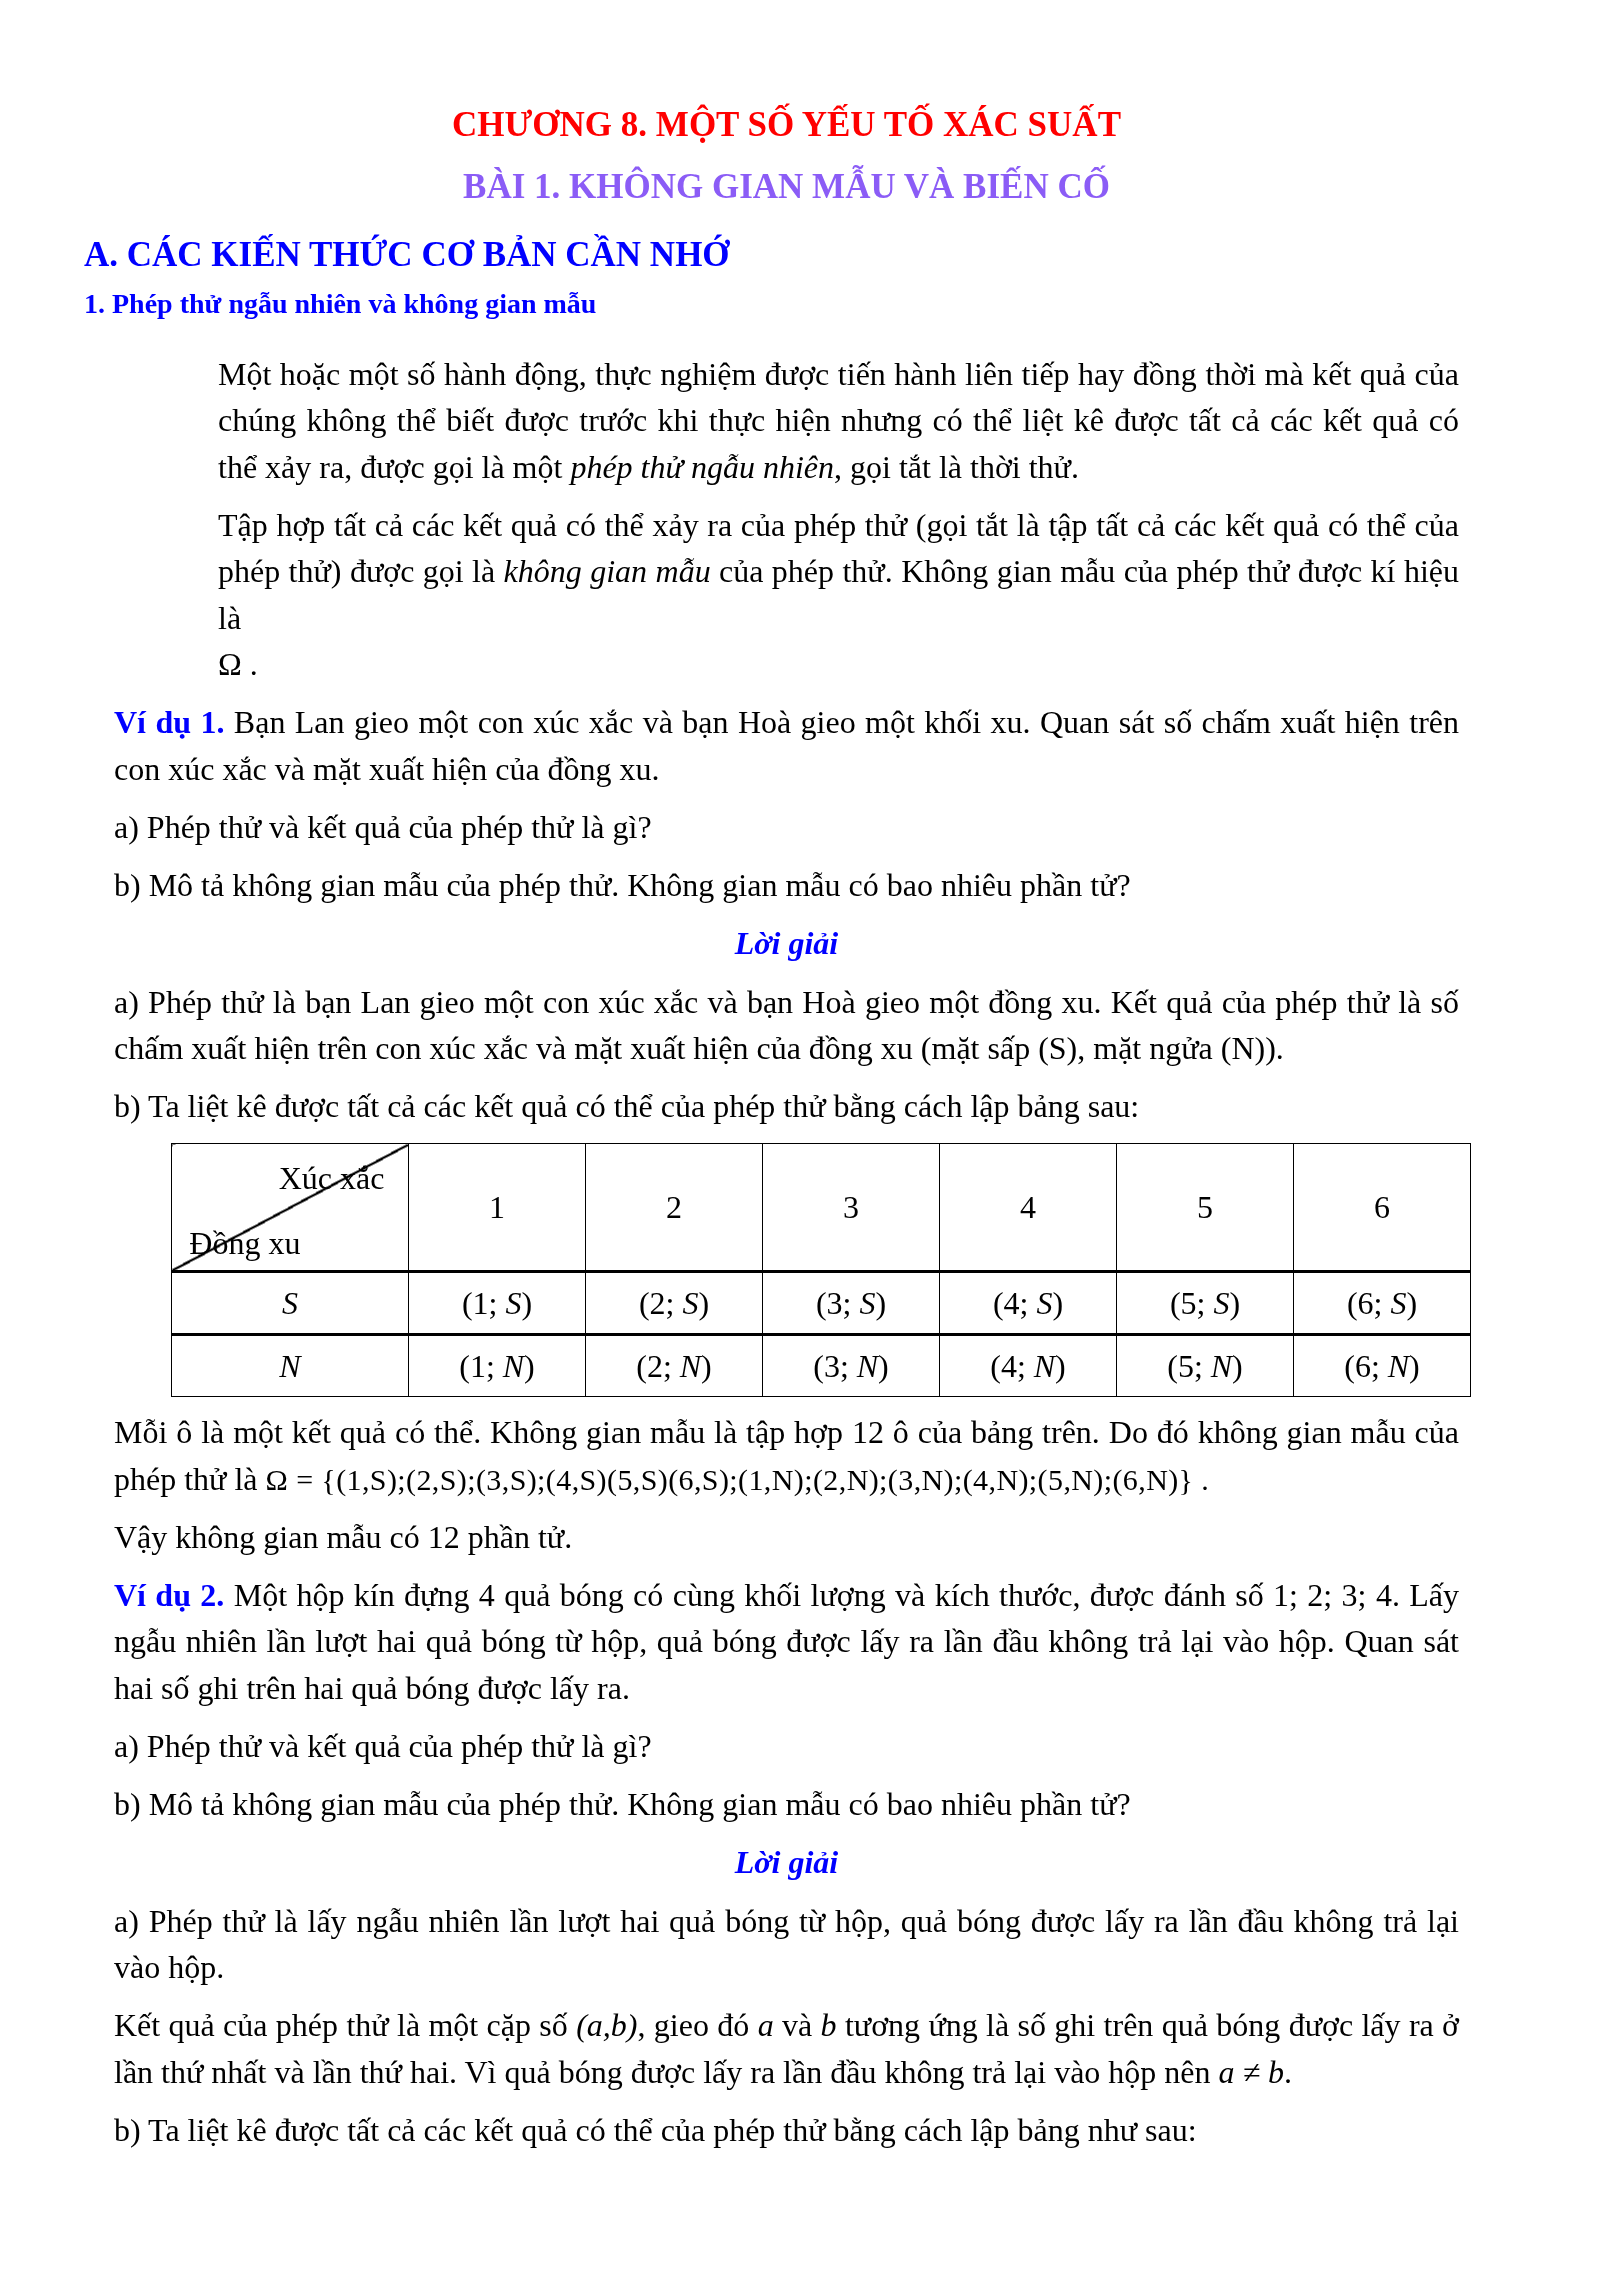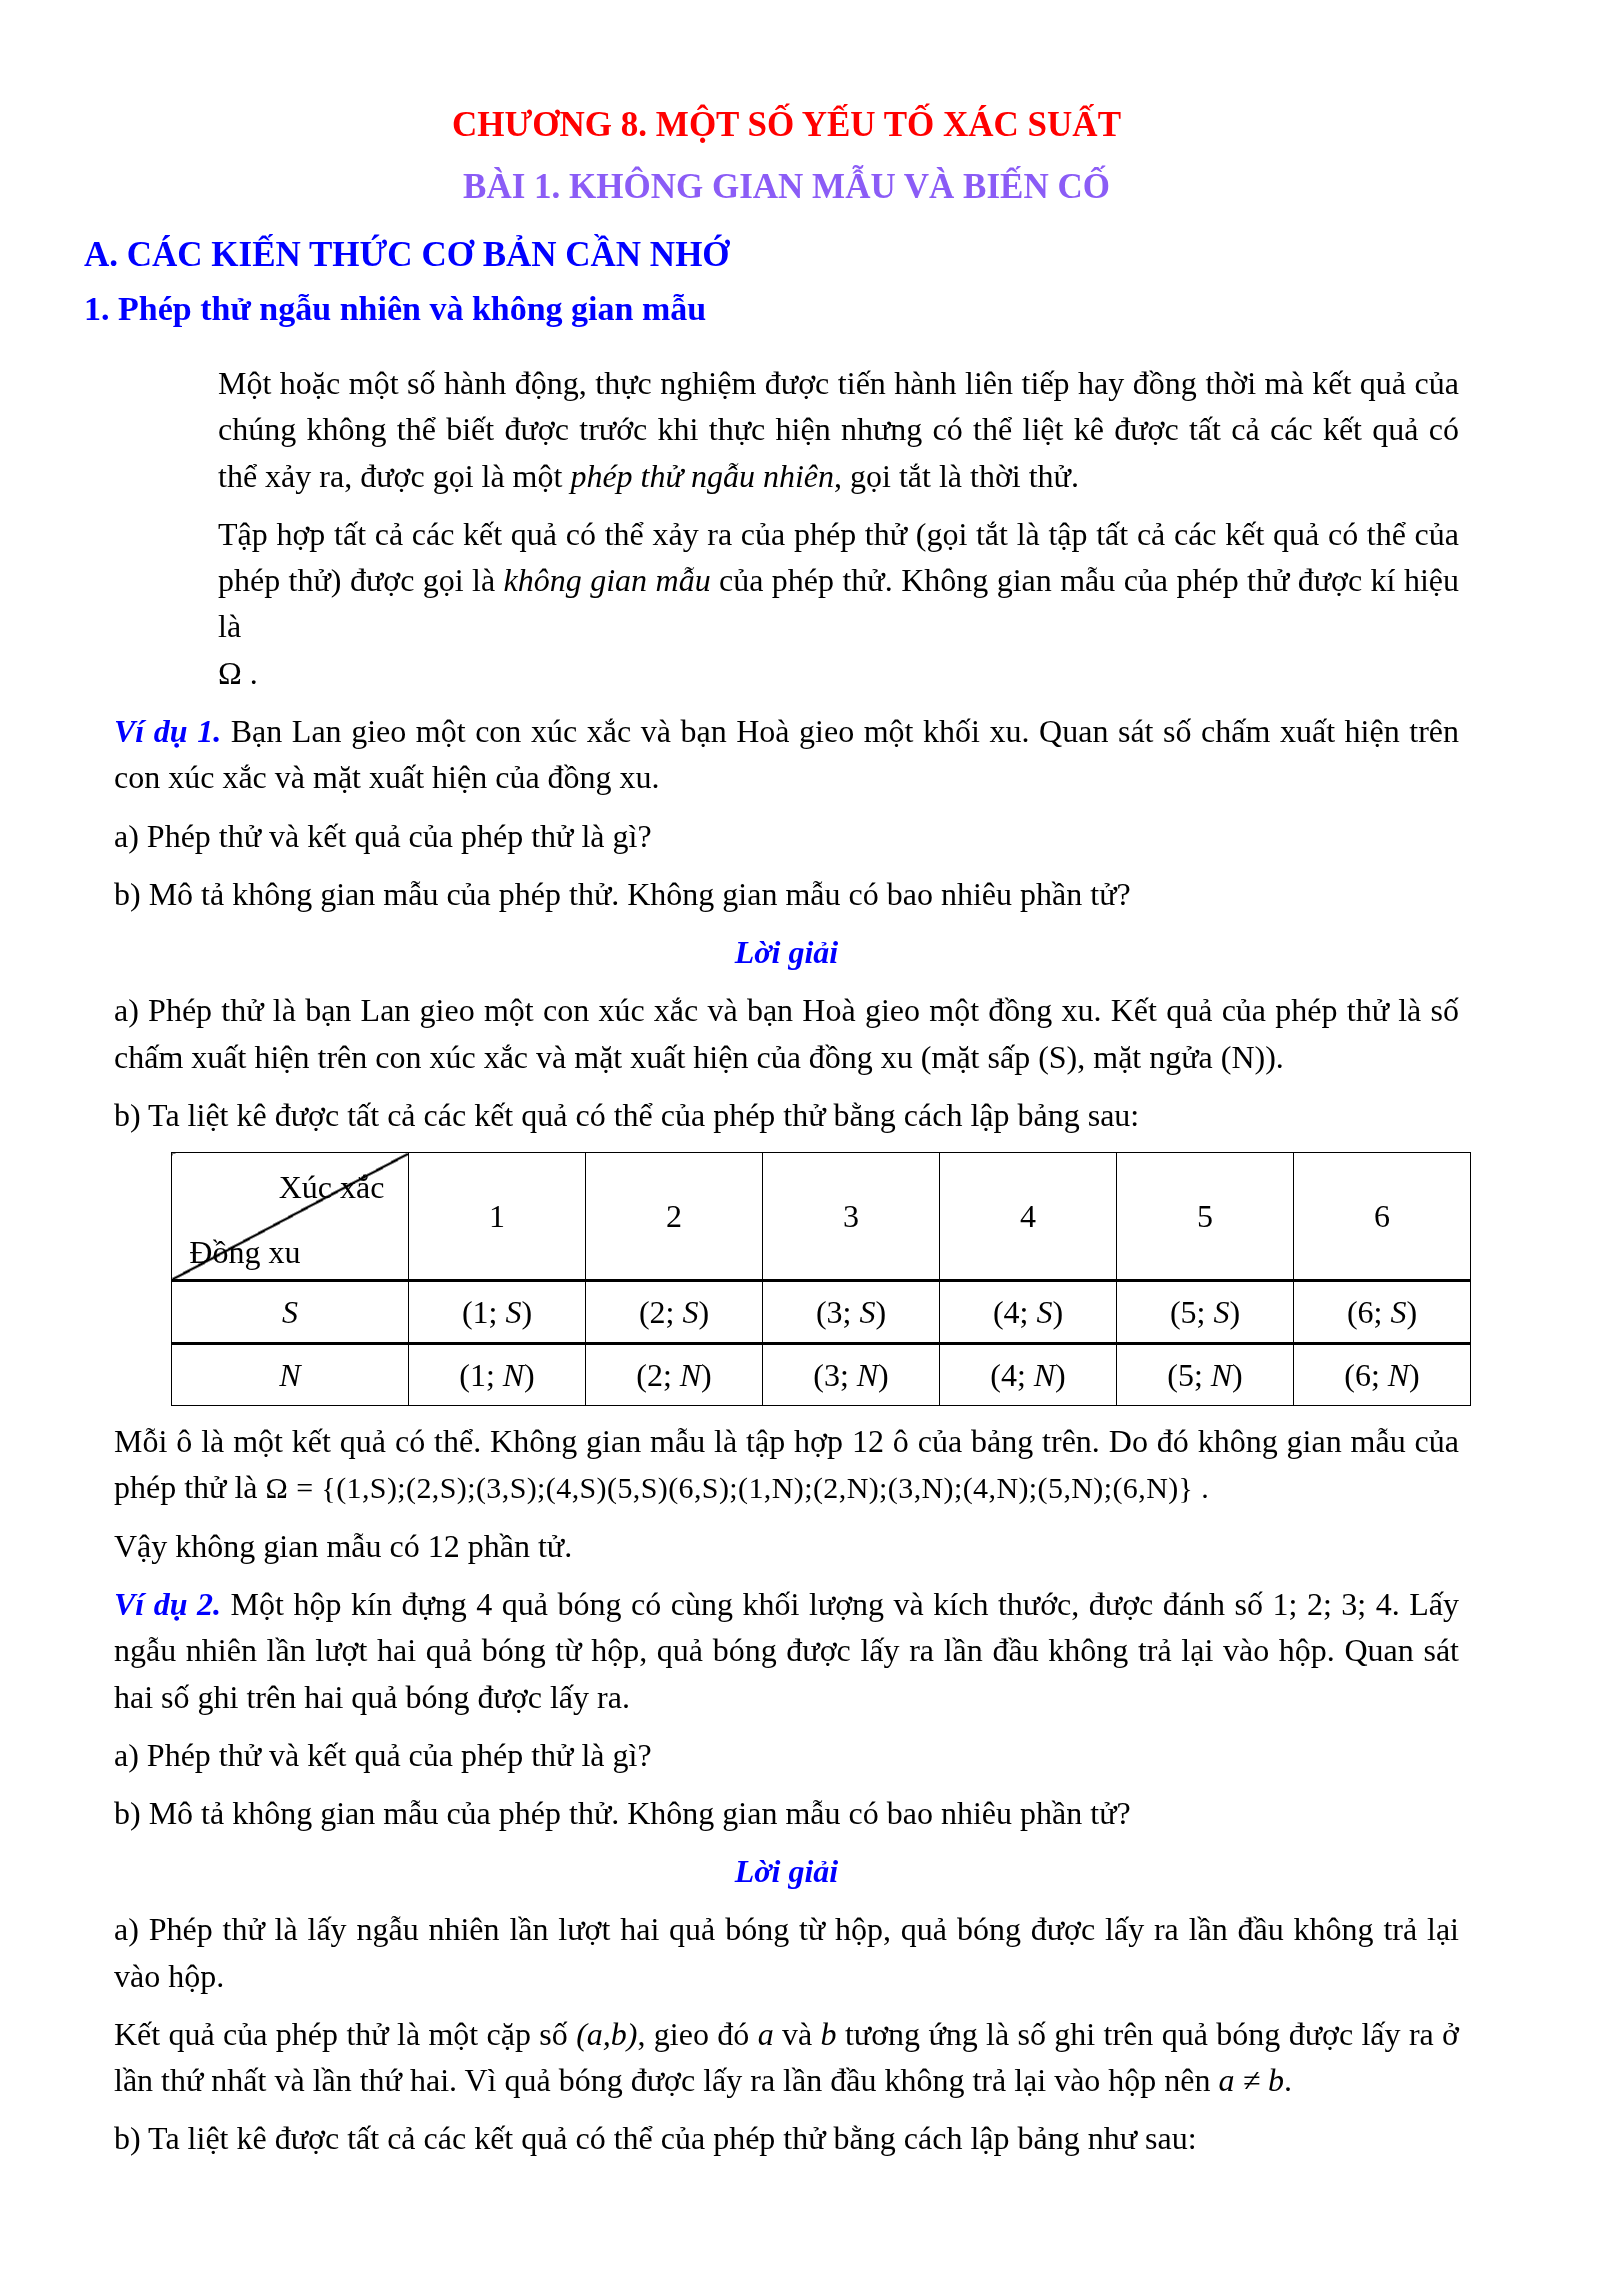--- a/index.html
+++ b/index.html
@@ -19,27 +19,27 @@
   .chapter-title{
     text-align:center;color:#ff0000;font-weight:bold;font-size:35px;line-height:1.45;
   }
   .lesson-title{
     margin-top:11px;text-align:center;color:#8b5cf6;font-weight:bold;font-size:35px;line-height:1.45;
   }
   .section-heading{
     margin-top:17.3px;color:#0000ff;font-weight:bold;font-size:35px;margin-left:-30px;
   }
   .subsection-heading{
-    margin-top:3.9px;color:#0000ff;font-weight:bold;font-size:34px;margin-left:-30px;
+    margin-top:3.9px;color:#0000ff;font-weight:bold;font-size:28px;margin-left:-30px;
   }
   p{margin-top:11.8px;}
   .justify{text-align:justify;}
   .indent{padding-left:104px;}
   .first-para{margin-top:26px;}
-  .blue-label{color:#0000ff;font-weight:bold;font-style:italic;}
+  .blue-label{color:#0000ff;font-weight:bold;}
   .solution-heading{
     text-align:center;color:#0000ff;font-weight:bold;font-style:italic;
   }
   .omega-line{display:block;}
   .math{font-style:italic;}
   .formula{font-size:30px;letter-spacing:0.4px;}
   table.grid{
     border-collapse:collapse;
     table-layout:fixed;
     width:1297px;

